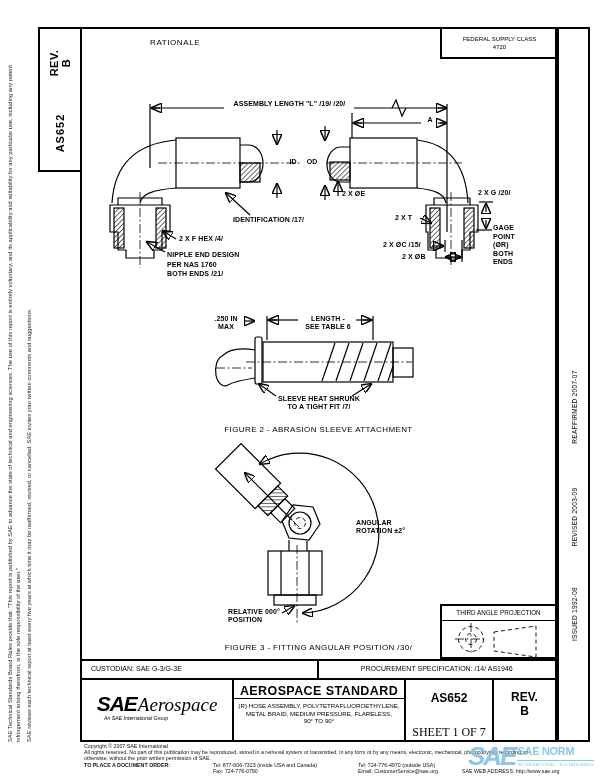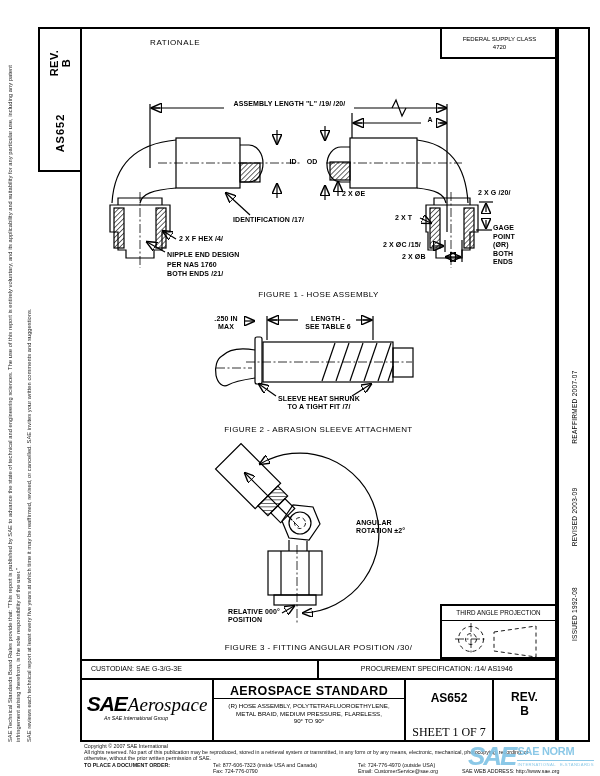--- a/index.html
+++ b/index.html
@@ -37,21 +37,21 @@
   .lbl.c{text-align:center;}
   .cap{position:absolute;font-size:8px;letter-spacing:.4px;text-align:center;width:477px;left:80px;}
   
   .proj-box{position:absolute;border:2px solid #000;}
   .proj-head{border-bottom:1.5px solid #000;font-size:6.3px;text-align:center;line-height:14px;height:15px;}
   
   .cust-row{position:absolute;border:2px solid #000;display:flex;font-size:7px;}
   .cust-cell{width:50%;border-right:2px solid #000;padding:4px 0 0 9px;}
   .proc-cell{flex:1;text-align:center;padding-top:4px;}
   .title-row{position:absolute;border:2px solid #000;display:flex;}
-  .logo-cell{width:132px;border-right:2px solid #000;padding-top:12px;text-align:center;}
+  .logo-cell{width:152px;border-right:2px solid #000;padding-top:12px;text-align:center;}
   .logo-sae{font-weight:900;font-style:italic;font-size:21px;letter-spacing:-1px;}
   .logo-aero{font-style:italic;font-size:19px;font-family:"Liberation Serif",serif;margin-left:1px;}
   .logo-tag{font-size:5.2px;font-style:italic;text-align:left;padding-left:22px;margin-top:-1px;}
   .head-cell{flex:1;text-align:center;}
   .head-title{font-size:12.5px;font-weight:bold;letter-spacing:.4px;padding-top:4px;
        border-bottom:1.5px solid #000;}
   .head-sub{font-size:6.2px;line-height:7.6px;padding-top:3px;}
   .num-cell{width:90px;border-left:2px solid #000;border-right:2px solid #000;text-align:center;padding-top:11px;}
   .doc-num{font-size:12px;font-weight:bold;}
   .sheet{font-size:12px;margin-top:20px;font-family:Liberation Serif, serif;}
@@ -242,21 +242,20 @@
 BOTH ENDS  /21/</div>
   <div class="lbl" style="left:478px;top:189px;width:46px;">2 X G  /20/</div>
   <div class="lbl" style="left:395px;top:214px;width:28px;">2 X T</div>
   <div class="lbl" style="left:383px;top:241px;width:48px;">2 X ØC  /15/</div>
   <div class="lbl" style="left:402px;top:253px;width:32px;">2 X ØB</div>
   <div class="lbl" style="left:493px;top:224px;width:30px;line-height:8.6px;">GAGE
 POINT
 (ØR)
 BOTH
 ENDS</div>
-  <div class="cap" style="top:290px;">FIGURE 1 - HOSE ASSEMBLY</div>
 
   <div class="lbl c" style="left:206px;top:315px;width:40px;">.250 IN
 MAX</div>
   <div class="lbl c" style="left:299px;top:315px;width:58px;">LENGTH -
 SEE TABLE 6</div>
   <div class="lbl c" style="left:274px;top:395px;width:90px;">SLEEVE HEAT SHRUNK
 TO A TIGHT FIT  /7/</div>
   <div class="cap" style="top:425px;">FIGURE 2 - ABRASION SLEEVE ATTACHMENT</div>
 
   <div class="lbl" style="left:356px;top:519px;width:62px;">ANGULAR

